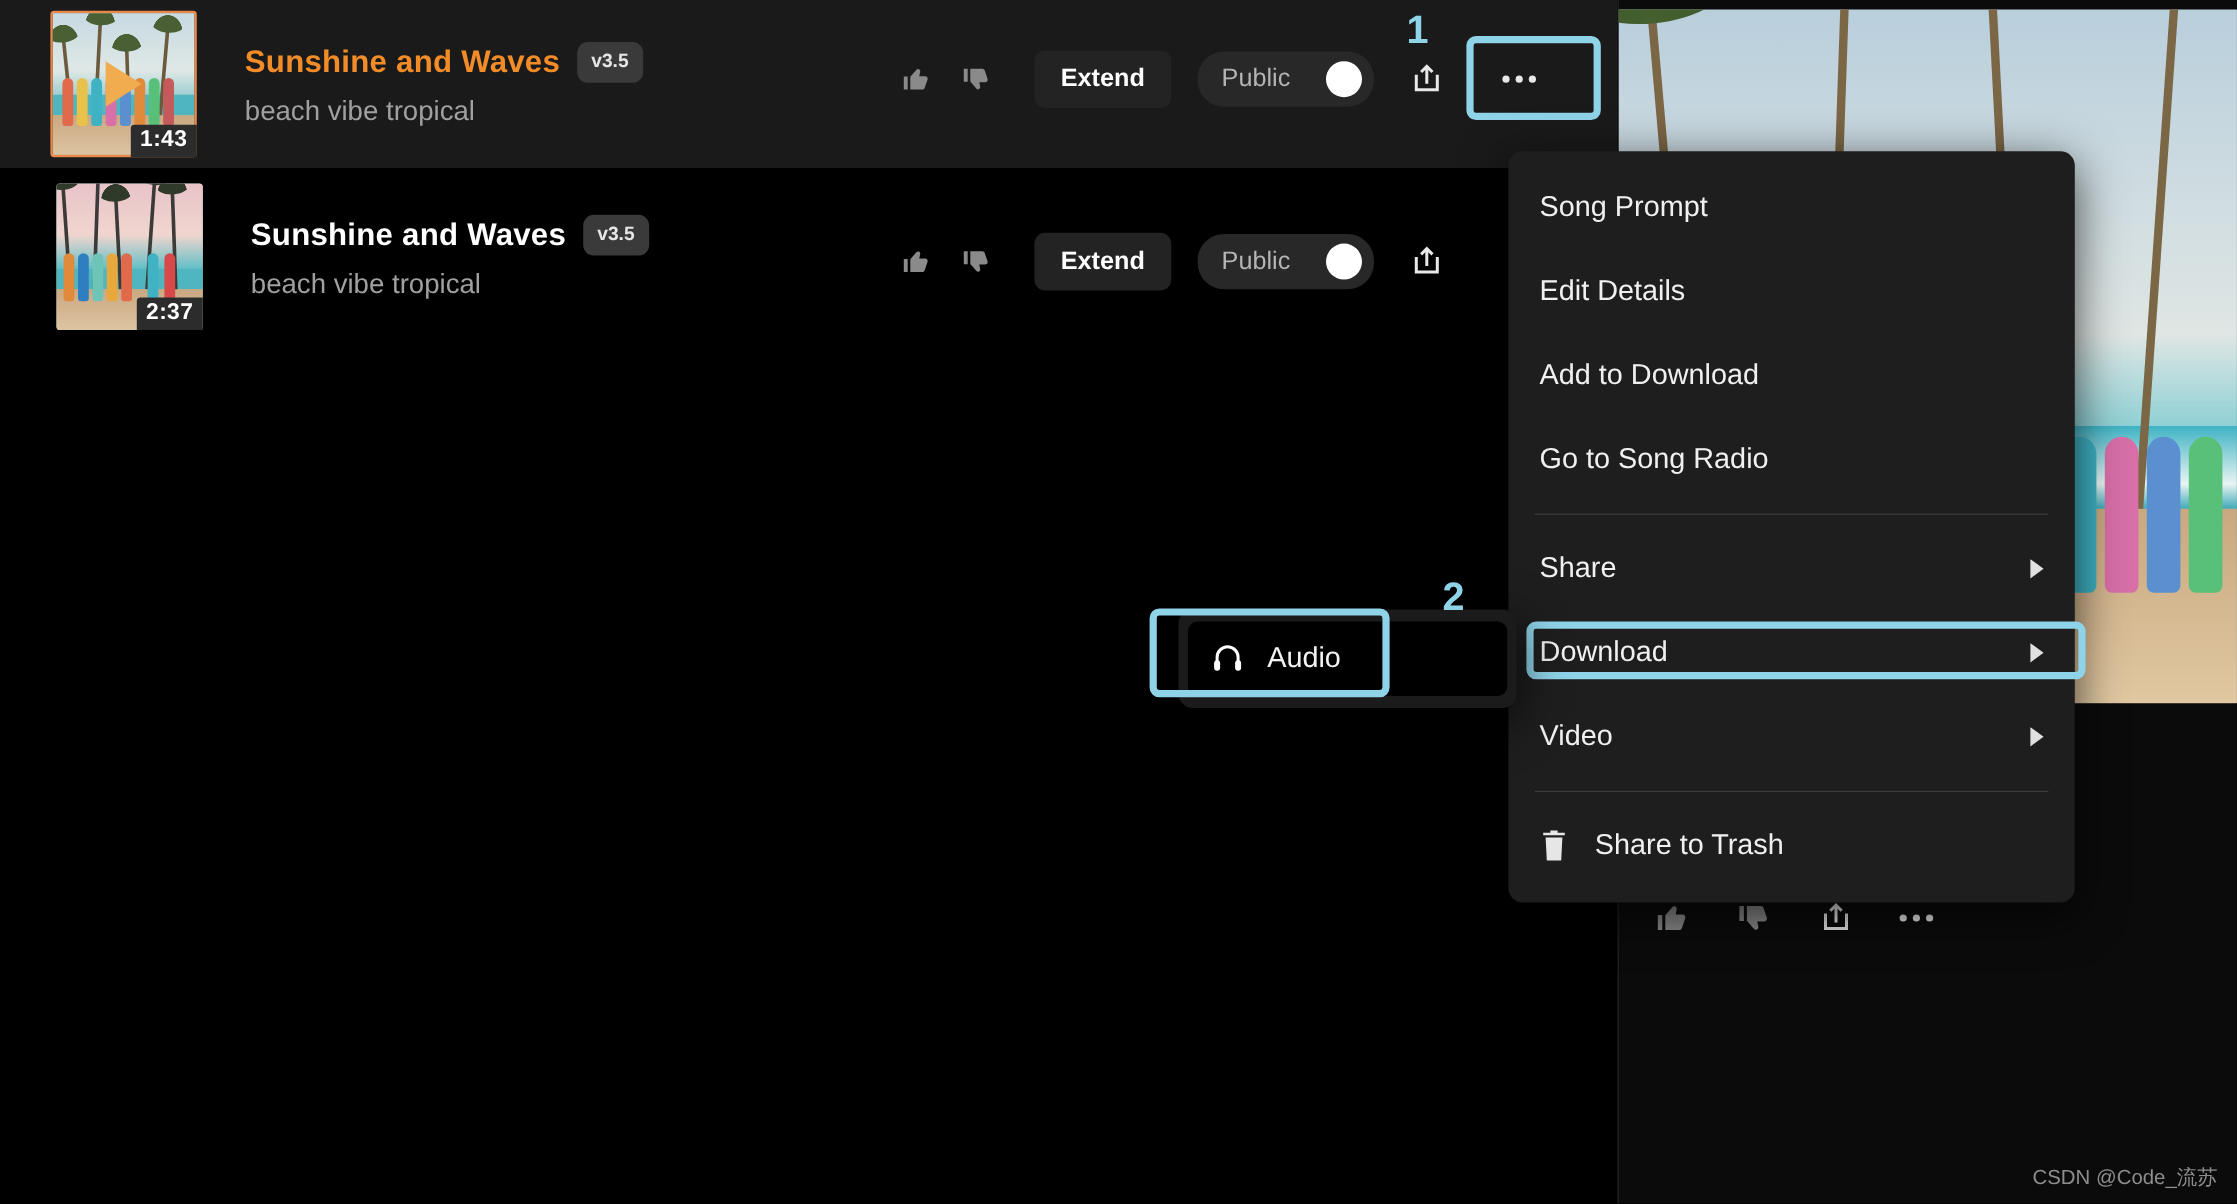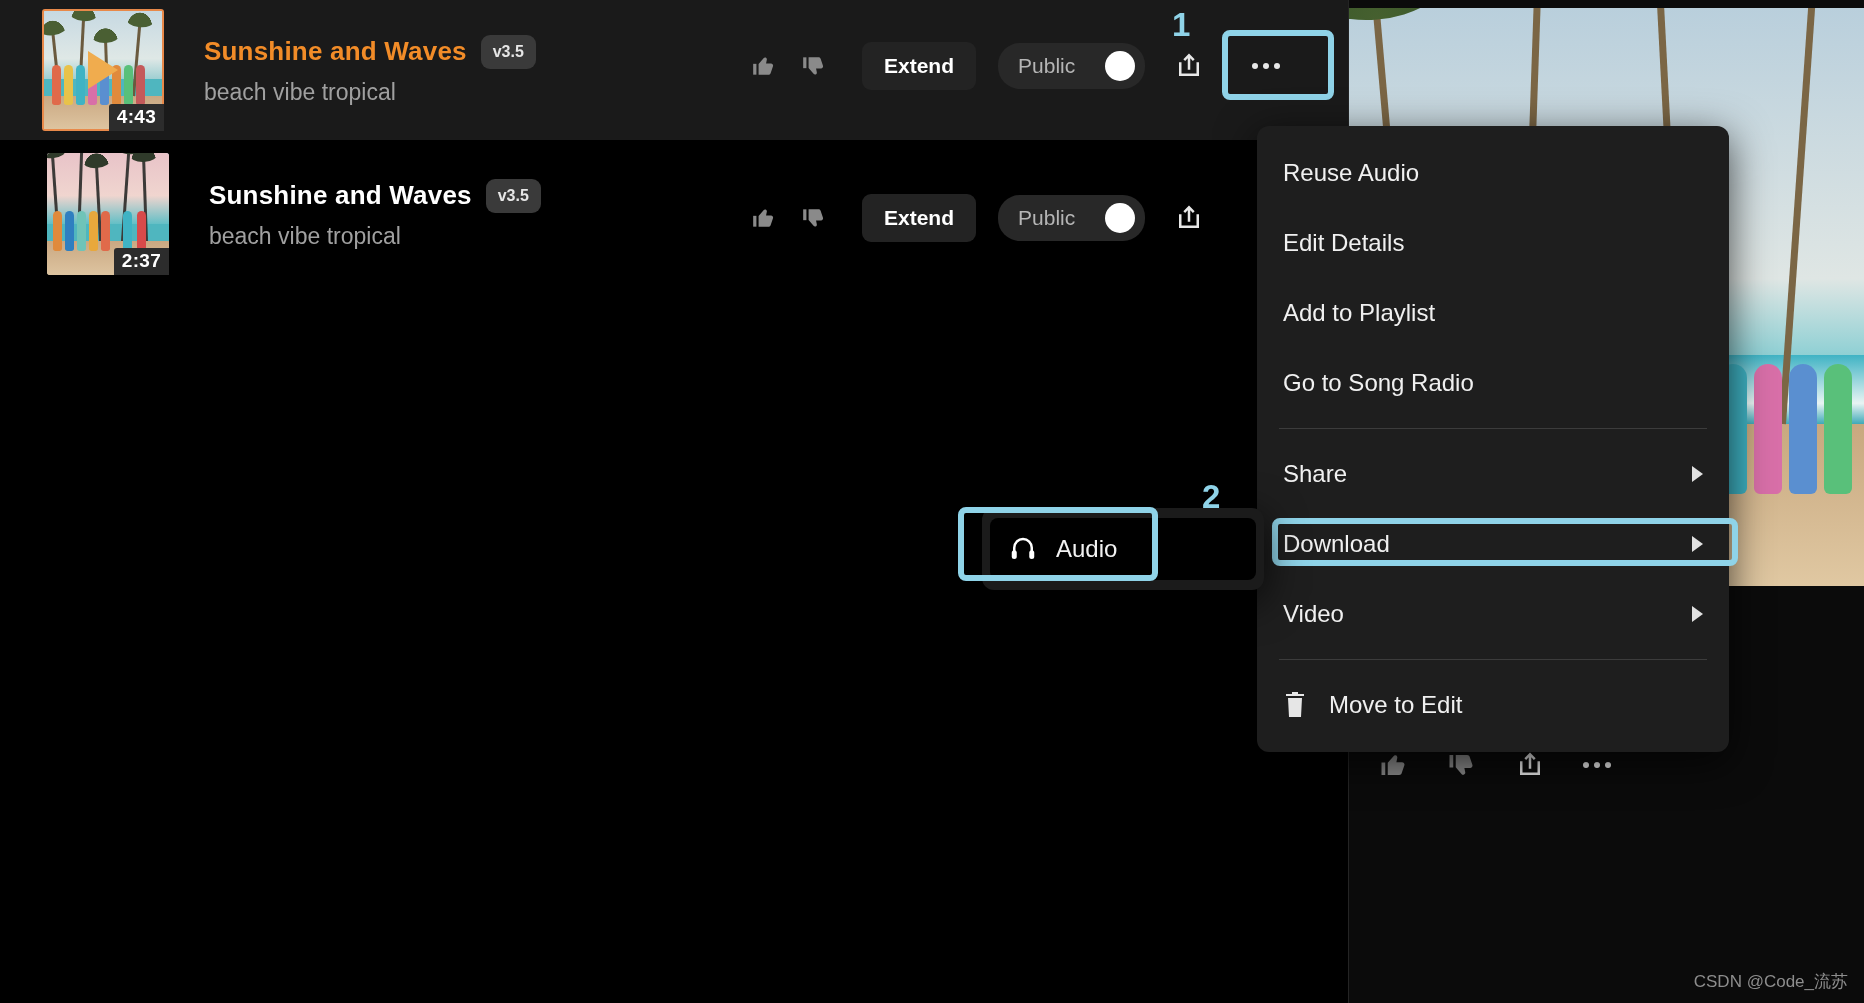--- a/index.html
+++ b/index.html
@@ -133,21 +133,21 @@
         <div class="board" style="left:8px;  background:#e06a4a;"></div>
         <div class="board" style="left:20px; background:#e8c24a;"></div>
         <div class="board" style="left:32px; background:#3fb3c4;"></div>
         <div class="board" style="left:44px; background:#d86fa8;"></div>
         <div class="board" style="left:56px; background:#5a8fd0;"></div>
         <div class="board" style="left:68px; background:#e08a3c;"></div>
         <div class="board" style="left:80px; background:#59c07a;"></div>
         <div class="board" style="left:92px; background:#c45a5a;"></div>
         <div class="play-tri"></div>
       </div>
-      <div class="time-badge">4:43</div>
+      <div class="time-badge">1:43</div>
     </div>
     <div class="song-meta">
       <div class="title-line">
         <span class="song-title active">Sunshine and Waves</span>
         <span class="ver-badge">v3.5</span>
       </div>
       <div class="song-sub">beach vibe tropical</div>
     </div>
   </div>
 
@@ -285,27 +285,27 @@
             <i></i>
             <i></i>
             <i></i>
           </span>
       </button>
     </div>
   </div>
 
   <div class="ctx-menu" style="left:1257px; top:126px;">
     <div class="ctx-item">
-      <span>Reuse Audio</span>
+      <span>Song Prompt</span>
     </div>
     <div class="ctx-item">
       <span>Edit Details</span>
     </div>
     <div class="ctx-item">
-      <span>Add to Playlist</span>
+      <span>Add to Download</span>
     </div>
     <div class="ctx-item">
       <span>Go to Song Radio</span>
     </div>
     <div class="ctx-sep"></div>
     <div class="ctx-item">
       <span>Share</span>
       <span class="arrow"></span>
     </div>
     <div class="ctx-item">
@@ -314,21 +314,21 @@
     </div>
     <div class="ctx-item">
       <span>Video</span>
       <span class="arrow"></span>
     </div>
     <div class="ctx-sep"></div>
     <div class="ctx-item">
       <svg class="tr-ic" viewBox="0 0 24 28">
         <path d="M9 1h6v2h6v2H3V3h6zM5 7h14l-1 19H6z"></path>
       </svg>
-      <span>Move to Edit</span>
+      <span>Share to Trash</span>
     </div>
   </div>
 
   <div class="hl-box" style="left:1272px; top:518px; width:466px; height:48px;"></div>
 
   <div class="submenu" style="left:982px; top:508px;">
     <div class="sub-item hover">
       <svg class="sub-ic" viewBox="0 0 24 24">
         <path d="M12 3a8 8 0 0 0-8 8v3h2v-3a6 6 0 0 1 12 0v3h2v-3a8 8 0 0 0-8-8z"></path>
         <rect x="3" y="13" width="4" height="7" rx="2"></rect>

